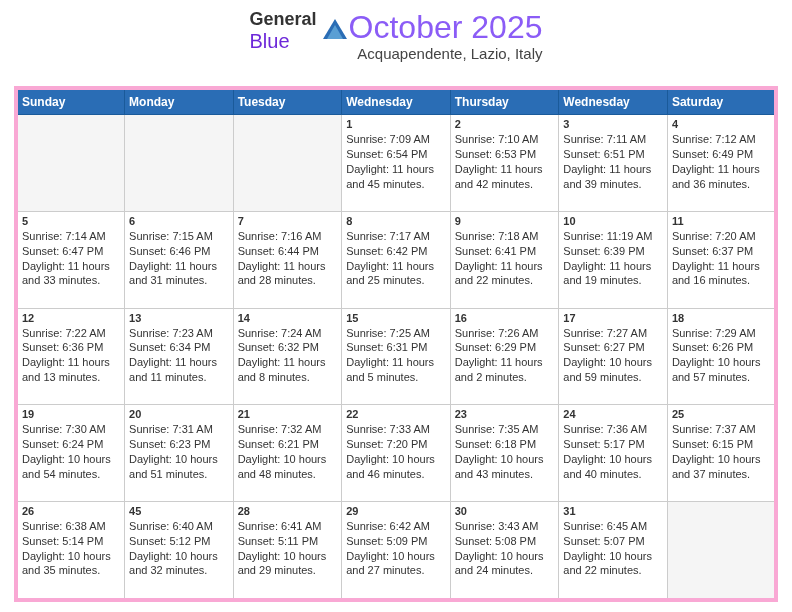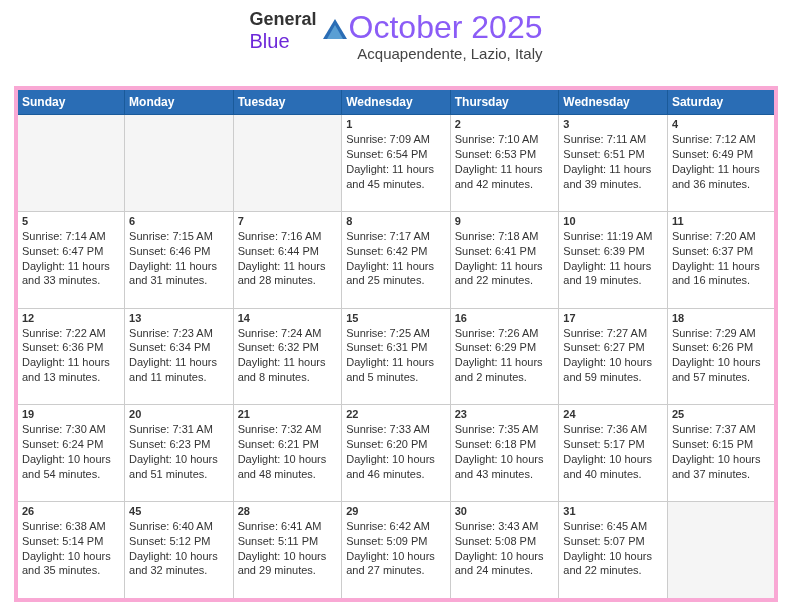--- a/index.html
+++ b/index.html
@@ -272,21 +272,21 @@
           </td>
           <td>
             <span class="day-number">21</span>
             <div class="day-info">Sunrise: 7:32 AM
 Sunset: 6:21 PM
 Daylight: 10 hours and 48 minutes.</div>
           </td>
           <td>
             <span class="day-number">22</span>
             <div class="day-info">Sunrise: 7:33 AM
-Sunset: 6:20 PM
+Sunset: 7:20 PM
 Daylight: 10 hours and 46 minutes.</div>
           </td>
           <td>
             <span class="day-number">23</span>
             <div class="day-info">Sunrise: 7:35 AM
 Sunset: 6:18 PM
 Daylight: 10 hours and 43 minutes.</div>
           </td>
           <td>
             <span class="day-number">24</span>

